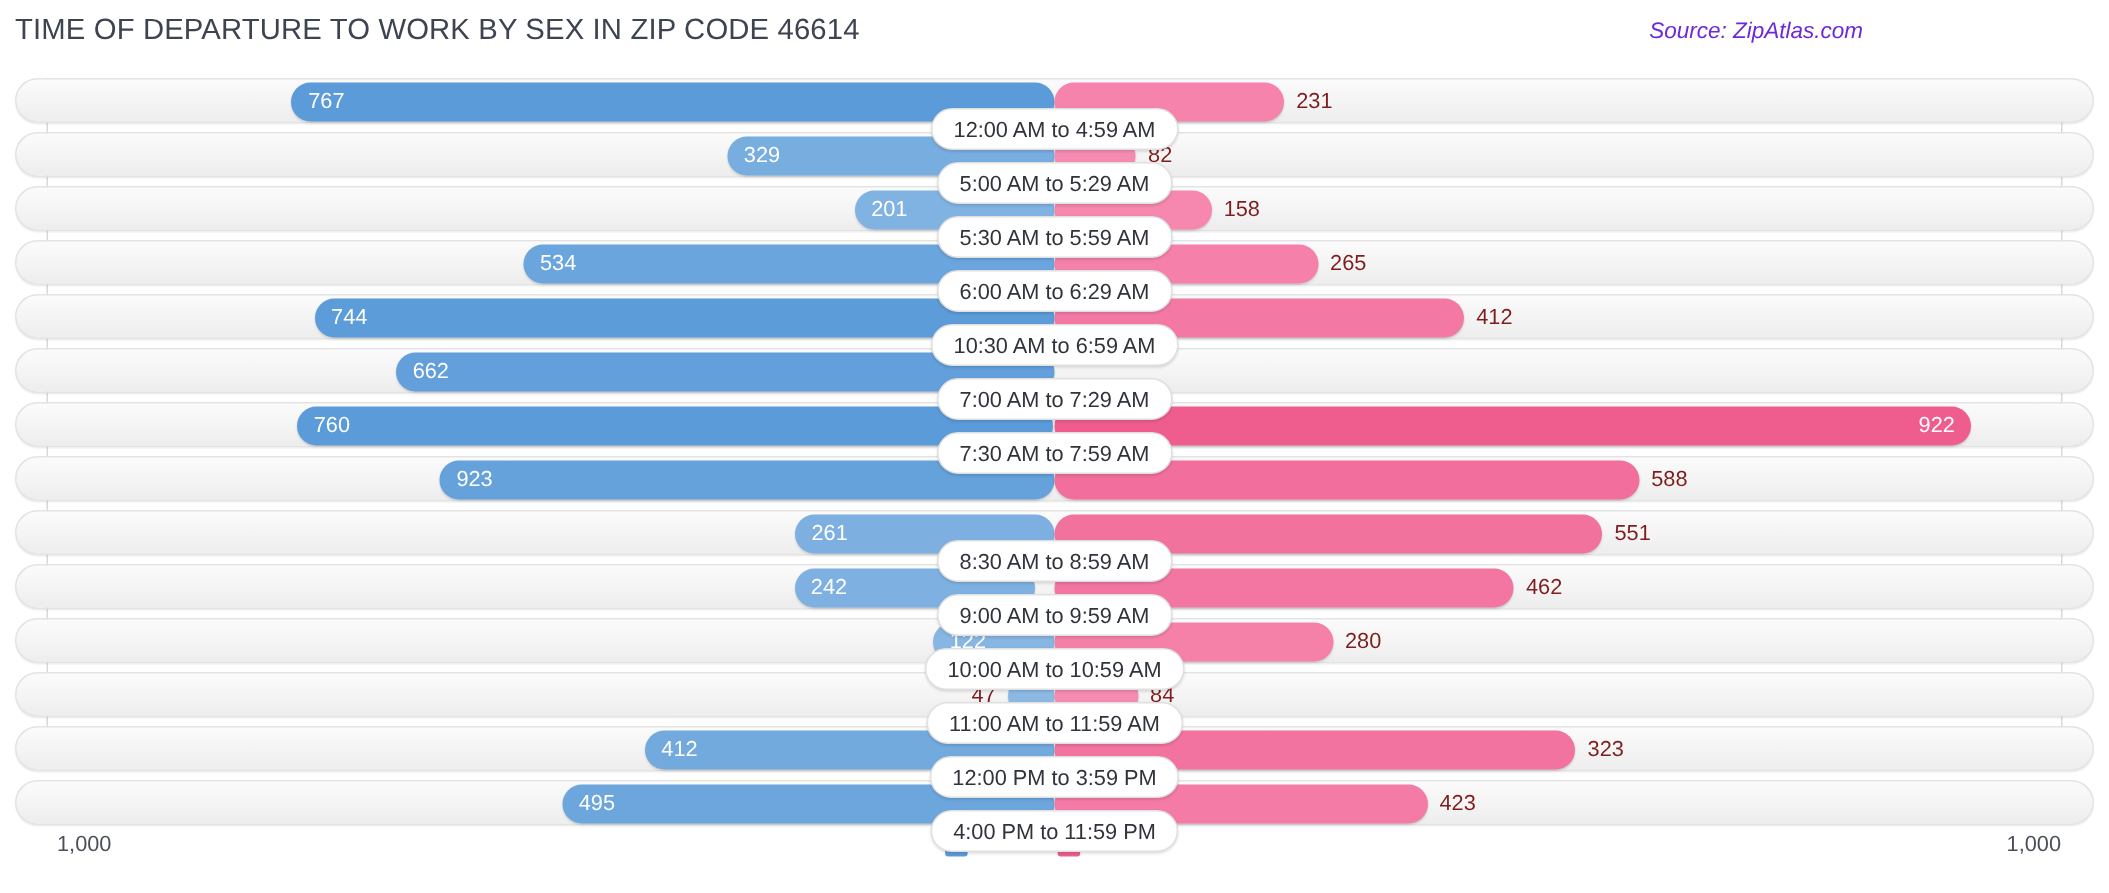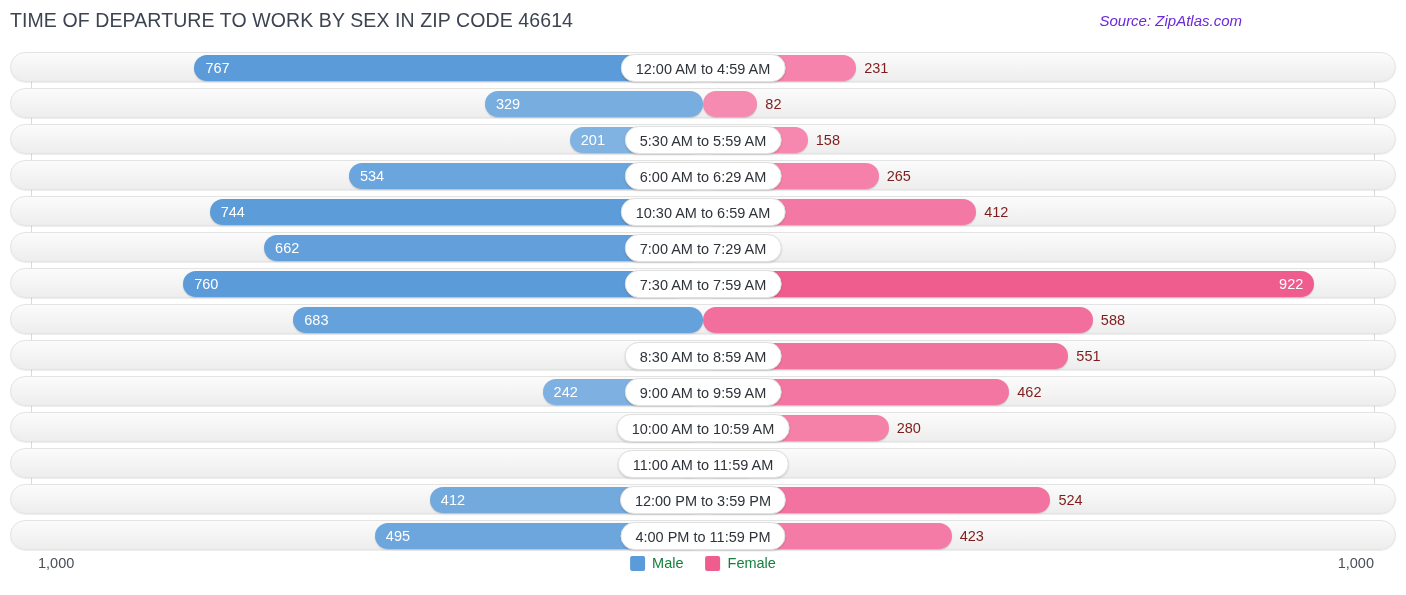--- a/index.html
+++ b/index.html
@@ -61,21 +61,21 @@
   }
   .val-in    { color: #ffffff; }
   .val-out   { color: #7f1d1d; }
   .val-left-in  { left: 11px; }
   .val-left-out { right: calc(100% + 8px); }
   .val-right-in  { right: 11px; }
   .val-right-out { left: calc(100% + 8px); }
 
   
   .cat {
-    position: absolute; left: 50%; top: 1px;
+    position: absolute; left: 50%; top: 19px;
     transform: translateX(-50%);
     height: 28px; line-height: 28px;
     padding: 0 14px;
     background: #ffffff;
     border-radius: 14px;
     border: 1px solid #e0e0e0;
     font-size: 14.5px; color: #2f333a;
     white-space: nowrap;
     box-shadow: 0 1px 2px rgba(0,0,0,0.14);
     z-index: 4;
@@ -127,20 +127,21 @@
           <div class="half half-left">
             <div class="bar bar-left" style="width: 218.127px; right: 0px; background: rgb(120, 173, 224);">
               <div class="val val-in val-left-in">329</div>
             </div>
           </div>
           <div class="half half-right">
             <div class="bar bar-right" style="width: 54.366px; left: 0px; background: rgb(246, 139, 178);">
               <div class="val val-out val-right-out">82</div>
             </div>
           </div>
+          <div class="cat">5:00 AM to 5:29 AM</div>
         </div>
         <div class="row">
           <div class="half half-left">
             <div class="bar bar-left" style="width: 133.263px; right: 0px; background: rgb(129, 179, 226);">
               <div class="val val-in val-left-in">201</div>
             </div>
           </div>
           <div class="half half-right">
             <div class="bar bar-right" style="width: 104.754px; left: 0px; background: rgb(246, 135, 174);">
               <div class="val val-out val-right-out">158</div>
@@ -177,54 +178,59 @@
         <div class="row">
           <div class="half half-left">
             <div class="bar bar-left" style="width: 438.906px; right: 0px; background: rgb(98, 159, 219);">
               <div class="val val-in val-left-in">662</div>
             </div>
           </div>
           <div class="cat">7:00 AM to 7:29 AM</div>
         </div>
         <div class="row">
           <div class="half half-left">
-            <div class="bar bar-left" style="width: 503.88px; right: 16px; background: rgb(91, 155, 217);">
+            <div class="bar bar-left" style="width: 503.88px; right: 1px; background: rgb(91, 155, 217);">
               <div class="val val-in val-left-in">760</div>
             </div>
           </div>
           <div class="half half-right">
             <div class="bar bar-right" style="width: 611.286px; left: 0px; background: rgb(239, 93, 143);">
               <div class="val val-in val-right-in">922</div>
             </div>
           </div>
           <div class="cat">7:30 AM to 7:59 AM</div>
         </div>
         <div class="row">
           <div class="half half-left">
             <div class="bar bar-left" style="width: 409.734px; right: 0px; background: rgb(101, 161, 219);">
-              <div class="val val-in val-left-in">683</div>
+              <div class="val val-in val-left-in">923</div>
             </div>
           </div>
           <div class="half half-right">
             <div class="bar bar-right" style="width: 389.844px; left: 0px; background: rgb(242, 111, 157);">
               <div class="val val-out val-right-out">588</div>
             </div>
           </div>
         </div>
         <div class="row">
+          <div class="half half-left">
+            <div class="bar bar-left" style="width: 173.043px; right: 0px; background: rgb(125, 176, 225);">
+              <div class="val val-in val-left-in">261</div>
+            </div>
+          </div>
           <div class="half half-right">
             <div class="bar bar-right" style="width: 365.313px; left: 0px; background: rgb(242, 114, 158);">
               <div class="val val-out val-right-out">551</div>
             </div>
           </div>
           <div class="cat">8:30 AM to 8:59 AM</div>
         </div>
         <div class="row">
           <div class="half half-left">
-            <div class="bar bar-left" style="width: 160.446px; right: 0px; background: rgb(126, 177, 225);">
+            <div class="bar bar-left" style="width: 160.446px; right: 13px; background: rgb(126, 177, 225);">
               <div class="val val-in val-left-in">242</div>
             </div>
           </div>
           <div class="half half-right">
             <div class="bar bar-right" style="width: 306.306px; left: 0px; background: rgb(243, 118, 162);">
               <div class="val val-out val-right-out">462</div>
             </div>
           </div>
           <div class="cat">9:00 AM to 9:59 AM</div>
         </div>
@@ -255,21 +261,21 @@
           <div class="cat">11:00 AM to 11:59 AM</div>
         </div>
         <div class="row">
           <div class="half half-left">
             <div class="bar bar-left" style="width: 273.156px; right: 0px; background: rgb(115, 170, 222);">
               <div class="val val-in val-left-in">412</div>
             </div>
           </div>
           <div class="half half-right">
             <div class="bar bar-right" style="width: 347.412px; left: 0px; background: rgb(242, 115, 159);">
-              <div class="val val-out val-right-out">524</div>
+              <div class="val val-out val-right-out">323</div>
             </div>
           </div>
           <div class="cat">12:00 PM to 3:59 PM</div>
         </div>
         <div class="row">
           <div class="half half-left">
             <div class="bar bar-left" style="width: 328.185px; right: 0px; background: rgb(109, 166, 221);">
               <div class="val val-in val-left-in">495</div>
             </div>
           </div>

